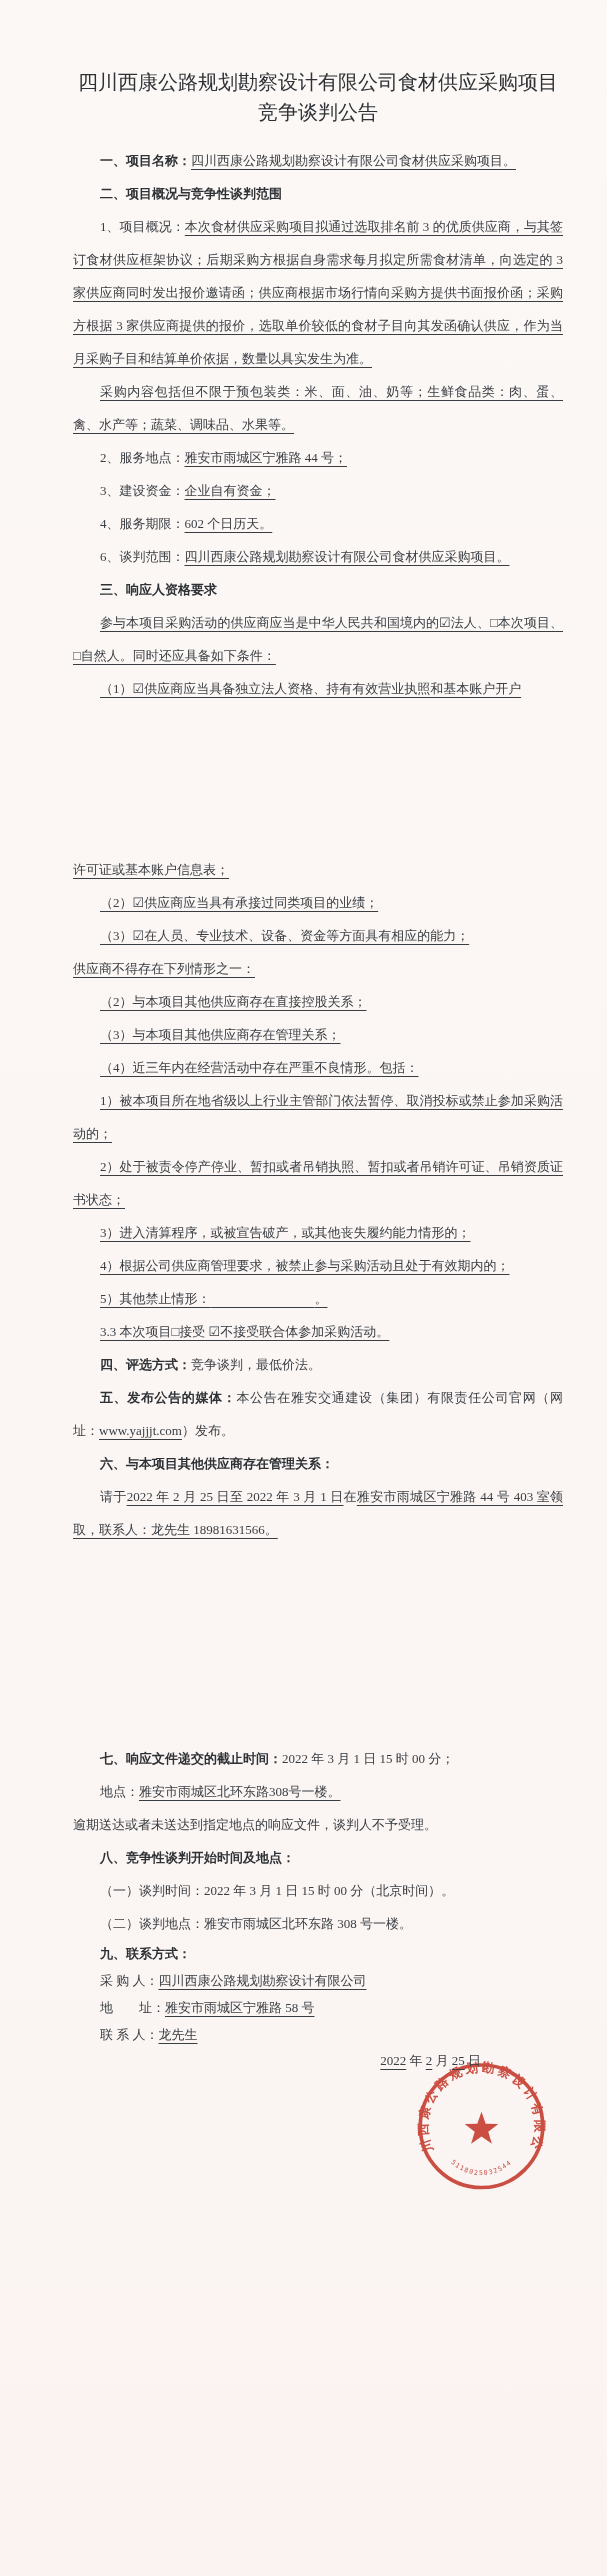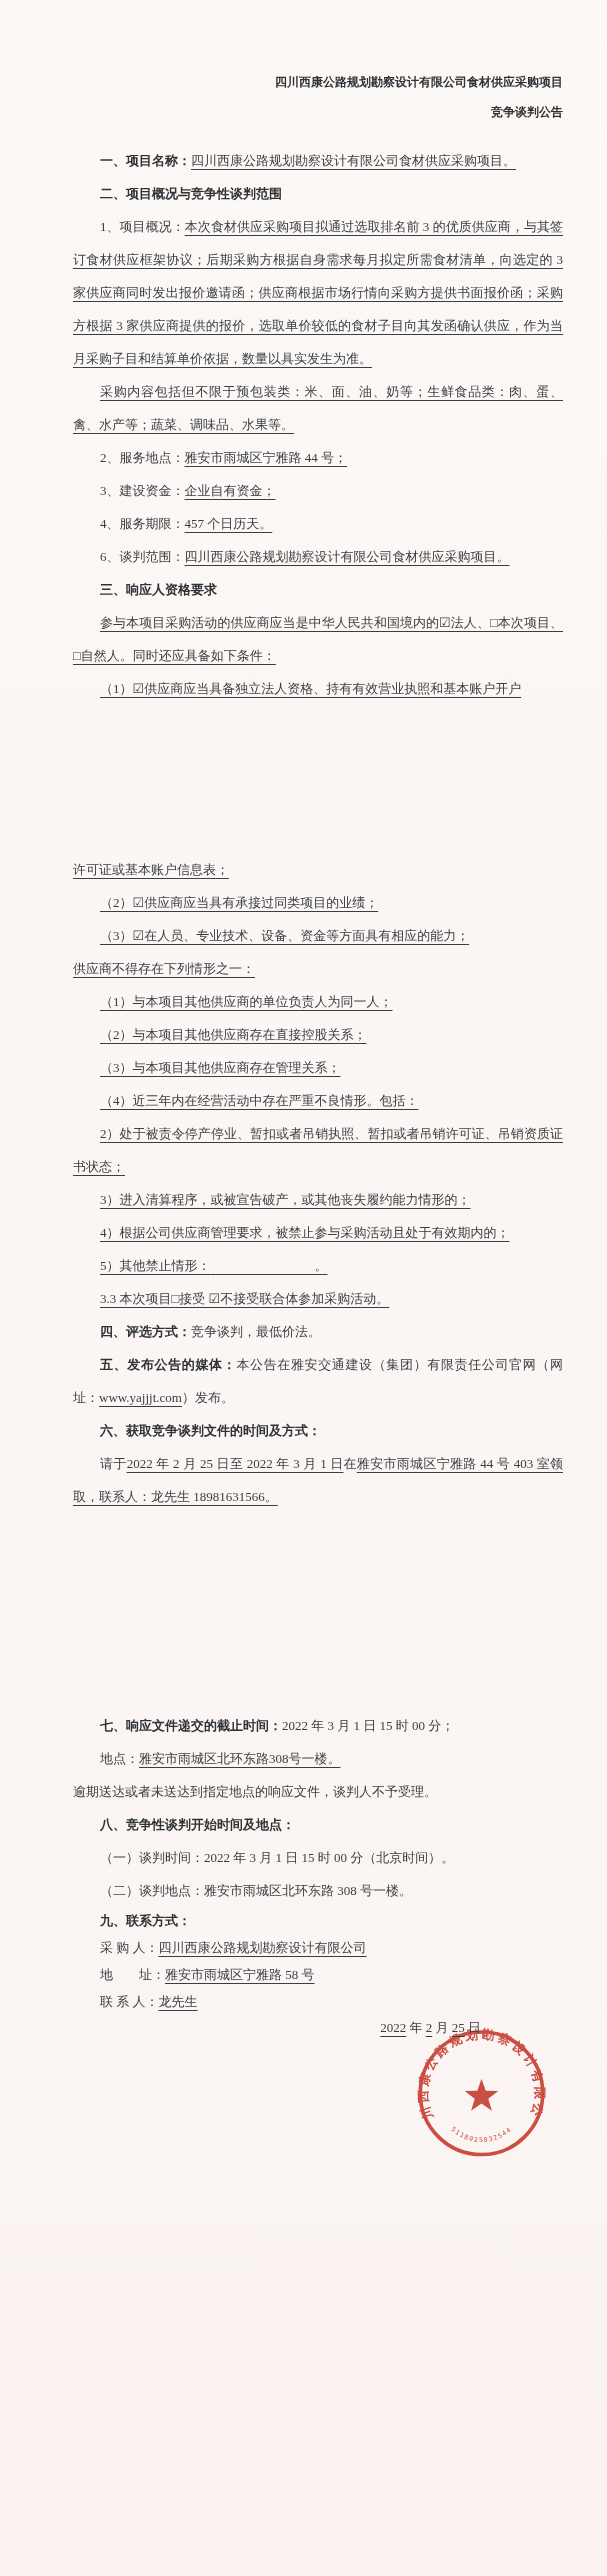--- a/index.html
+++ b/index.html
@@ -5,21 +5,21 @@
   html,body{margin:0;padding:0;background:#f6efed;}
   body{width:607px;}
   .doc{
     width:607px;min-height:2576px;box-sizing:border-box;
     padding:67px 44px 46px 73px;
     background:linear-gradient(180deg,#fcf8f6 0%,#fbf6f4 55%,#faf3f1 100%);
     font-family:"Liberation Serif","DejaVu Serif",serif;
     color:#3a3e43;font-size:13px;
   }
   .title{
-    text-align:right;font-weight:bold;font-size:12px;line-height:30px;
+    text-align:center;font-weight:normal;font-size:20px;line-height:30px;
     color:#2e3236;margin:0 0 16.7px 0;
   }
   .line{margin:0;line-height:33px;text-align:justify;}
   .ind{text-indent:27px;}
   .u{text-decoration:underline;text-underline-offset:3.8px;text-decoration-thickness:0.8px;}
   .b{font-weight:bold;color:#2e3236;}
   .tight{line-height:27px;}
   .signature{position:relative;height:235px;}
   .sig-row{margin:0;text-align:right;line-height:26px;padding-right:13.7px;position:relative;z-index:2;}
   .sig-row.first{margin-top:70px;}
@@ -39,41 +39,41 @@
     <span>竞争谈判公告</span>
   </h1>
 
   <div id="body-lines">
       <p class="line ind" style="margin-top: 6px;"><span class="b">一、项目名称：</span><span class="u">四川西康公路规划勘察设计有限公司食材供应采购项目。</span></p>
       <p class="line ind"><span class="b">二、项目概况与竞争性谈判范围</span></p>
       <p class="line ind"><span>1、项目概况：</span><span class="u">本次食材供应采购项目拟通过选取排名前 3 的优质供应商，与其签订食材供应框架协议；后期采购方根据自身需求每月拟定所需食材清单，向选定的 3 家供应商同时发出报价邀请函；供应商根据市场行情向采购方提供书面报价函；采购方根据 3 家供应商提供的报价，选取单价较低的食材子目向其发函确认供应，作为当月采购子目和结算单价依据，数量以具实发生为准。</span></p>
       <p class="line ind"><span class="u">采购内容包括但不限于预包装类：米、面、油、奶等；生鲜食品类：肉、蛋、禽、水产等；蔬菜、调味品、水果等。</span></p>
       <p class="line ind"><span>2、服务地点：</span><span class="u">雅安市雨城区宁雅路 44 号；</span></p>
       <p class="line ind"><span>3、建设资金：</span><span class="u">企业自有资金；</span></p>
-      <p class="line ind"><span>4、服务期限：</span><span class="u">457 个日历天。</span></p>
+      <p class="line ind"><span>4、服务期限：</span><span class="u">602 个日历天。</span></p>
       <p class="line ind"><span>6、谈判范围：</span><span class="u">四川西康公路规划勘察设计有限公司食材供应采购项目。</span></p>
       <p class="line ind"><span class="b">三、响应人资格要求</span></p>
       <p class="line ind"><span class="u">参与本项目采购活动的供应商应当是中华人民共和国境内的☑法人、□本次项目、□自然人。同时还应具备如下条件：</span></p>
       <p class="line ind"><span class="u">（1）☑供应商应当具备独立法人资格、持有有效营业执照和基本账户开户</span></p>
       <p class="line" style="margin-top: 148px;"><span class="u">许可证或基本账户信息表；</span></p>
       <p class="line ind"><span class="u">（2）☑供应商应当具有承接过同类项目的业绩；</span></p>
       <p class="line ind"><span class="u">（3）☑在人员、专业技术、设备、资金等方面具有相应的能力；</span></p>
       <p class="line"><span class="u">供应商不得存在下列情形之一：</span></p>
-      <p class="line ind"><span class="u">（1）与本项目其他供应商的单位负责人为同一人；</span></p>
       <p class="line ind"><span class="u">（2）与本项目其他供应商存在直接控股关系；</span></p>
       <p class="line ind"><span class="u">（3）与本项目其他供应商存在管理关系；</span></p>
       <p class="line ind"><span class="u">（4）近三年内在经营活动中存在严重不良情形。包括：</span></p>
+      <p class="line ind"><span class="u">1）被本项目所在地省级以上行业主管部门依法暂停、取消投标或禁止参加采购活动的；</span></p>
       <p class="line ind"><span class="u">2）处于被责令停产停业、暂扣或者吊销执照、暂扣或者吊销许可证、吊销资质证书状态；</span></p>
       <p class="line ind"><span class="u">3）进入清算程序，或被宣告破产，或其他丧失履约能力情形的；</span></p>
       <p class="line ind"><span class="u">4）根据公司供应商管理要求，被禁止参与采购活动且处于有效期内的；</span></p>
       <p class="line ind"><span class="u">5）其他禁止情形：</span><span class="u">　　　　　　　　</span><span class="u">。</span></p>
       <p class="line ind"><span class="u">3.3 本次项目□接受 ☑不接受联合体参加采购活动。</span></p>
       <p class="line ind"><span class="b">四、评选方式：</span><span>竞争谈判，最低价法。</span></p>
       <p class="line ind"><span class="b">五、发布公告的媒体：</span><span>本公告在雅安交通建设（集团）有限责任公司官网（网址：</span><span class="u">www.yajjjt.com</span><span>）发布。</span></p>
-      <p class="line ind"><span class="b">六、获取竞争谈判文件的时间及方式：</span></p>
+      <p class="line ind"><span class="b">六、与本项目其他供应商存在管理关系：</span></p>
       <p class="line ind"><span>请于</span><span class="u">2022 年 2 月 25 日至 2022 年 3 月 1 日</span><span>在</span><span class="u">雅安市雨城区宁雅路 44 号 403 室领取，联系人：龙先生 18981631566。</span></p>
       <p class="line ind" style="margin-top: 196px;"><span class="b">七、响应文件递交的截止时间：</span><span>2022 年 3 月 1 日 15 时 00 分；</span></p>
       <p class="line ind"><span>地点：</span><span class="u">雅安市雨城区北环东路308号一楼。</span></p>
       <p class="line"><span>逾期送达或者未送达到指定地点的响应文件，谈判人不予受理。</span></p>
       <p class="line ind"><span class="b">八、竞争性谈判开始时间及地点：</span></p>
       <p class="line ind"><span>（一）谈判时间：2022 年 3 月 1 日 15 时 00 分（北京时间）。</span></p>
       <p class="line ind"><span>（二）谈判地点：雅安市雨城区北环东路 308 号一楼。</span></p>
       <p class="line ind tight"><span class="b">九、联系方式：</span></p>
       <p class="line ind tight"><span>采 购 人：</span><span class="u">四川西康公路规划勘察设计有限公司</span></p>
       <p class="line ind tight"><span>地　　址：</span><span class="u">雅安市雨城区宁雅路 58 号</span></p>

